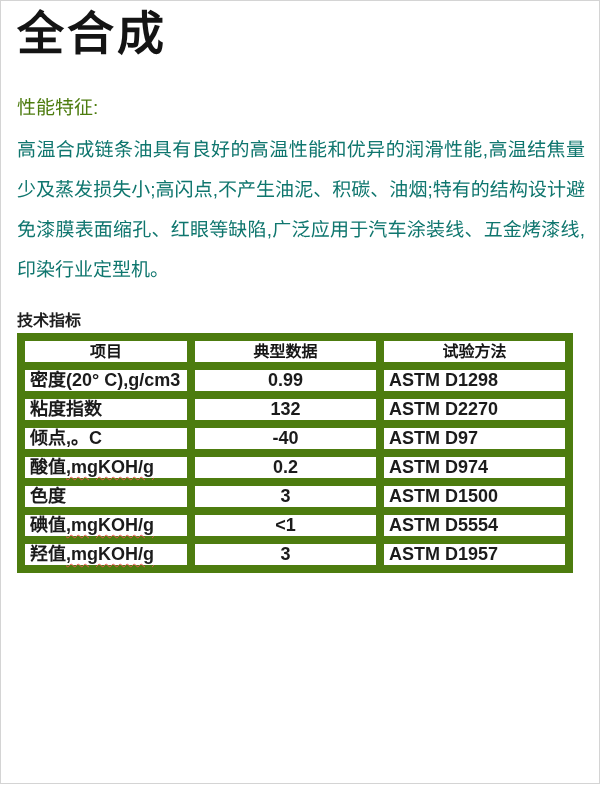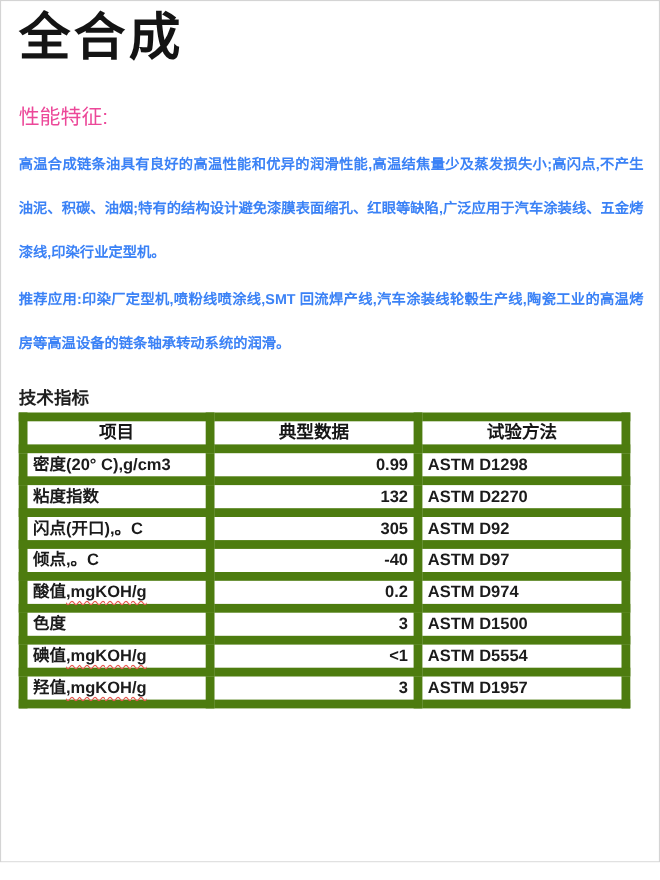--- a/index.html
+++ b/index.html
@@ -30,30 +30,30 @@
     font-size: 51px;
     line-height: 1.05;
     font-weight: 900;
     color: #cc1211;
     letter-spacing: 2px;
   }
   .sec-heading {
     margin: 36px 0 0 0;
     font-size: 19px;
     line-height: 24px;
-    color: #ec4899;
+    color: #4d7c0f;
     font-weight: 500;
   }
   .para {
     margin: 10px 0 0 0;
-    font-size: 13px;
+    font-size: 19px;
     line-height: 40px;
     text-align: justify;
-    color: #3b82f6;
-    font-weight: 700;
+    color: #0f766e;
+    font-weight: 400;
   }
   .para + .para { margin-top: 2px; }
   .spec-label {
     margin: 20px 0 2px 0;
     font-size: 16px;
     line-height: 21px;
     color: #1f1f1f;
     font-weight: 600;
   }
   table.specs {
@@ -67,47 +67,46 @@
     vertical-align: middle;
   }
   table.specs th {
     font-size: 16px;
     line-height: 19px;
     font-weight: 700;
     text-align: center;
     color: #161616;
   }
   table.specs td {
-    font-size: 15px;
+    font-size: 18px;
     line-height: 19px;
     font-weight: 700;
     color: #1b1b1b;
   }
   .c-item   { text-align: left; }
-  .c-val    { text-align: right; }
+  .c-val    { text-align: center; }
   .c-method { }
   .line { min-height: 19px; }
   .squiggle {
     text-decoration-line: underline;
     text-decoration-style: wavy;
     text-decoration-color: #e8554e;
     text-decoration-thickness: 1px;
     text-underline-offset: 3px;
   }
 </style>
 </head>
 <body>
 
 <div class="page">
 
   <h1 class="title-black">全合成</h1>
 
   <p class="sec-heading">性能特征:</p>
   <p class="para">高温合成链条油具有良好的高温性能和优异的润滑性能,高温结焦量少及蒸发损失小;高闪点,不产生油泥、积碳、油烟;特有的结构设计避免漆膜表面缩孔、红眼等缺陷,广泛应用于汽车涂装线、五金烤漆线,印染行业定型机。</p>
-  <p class="para">推荐应用:印染厂定型机,喷粉线喷涂线,SMT 回流焊产线,汽车涂装线轮毂生产线,陶瓷工业的高温烤房等高温设备的链条轴承转动系统的润滑。</p>
 
   <p class="spec-label">技术指标</p>
 
   <table class="specs">
     <colgroup>
       <col style="width:31%">
       <col style="width:34.5%">
       <col style="width:34.5%">
     </colgroup>
     <thead>
@@ -120,25 +119,20 @@
     <tbody>
       <tr>
         <td class="c-item"><span>密度(20° C),g/cm3</span></td>
         <td class="c-val">0.99</td>
         <td class="c-method">ASTM D1298</td>
       </tr>
       <tr>
         <td class="c-item"><span>粘度指数</span></td>
         <td class="c-val">132</td>
         <td class="c-method">ASTM D2270</td>
-      </tr>
-      <tr>
-        <td class="c-item"><span>闪点(开口),。C</span></td>
-        <td class="c-val">305</td>
-        <td class="c-method">ASTM D92</td>
       </tr>
       <tr>
         <td class="c-item"><span>倾点,。C</span></td>
         <td class="c-val">-40</td>
         <td class="c-method">ASTM D97</td>
       </tr>
       <tr>
         <td class="c-item"><span>酸值</span><span class="squiggle">,mgKOH/g</span></td>
         <td class="c-val">0.2</td>
         <td class="c-method">ASTM D974</td>

